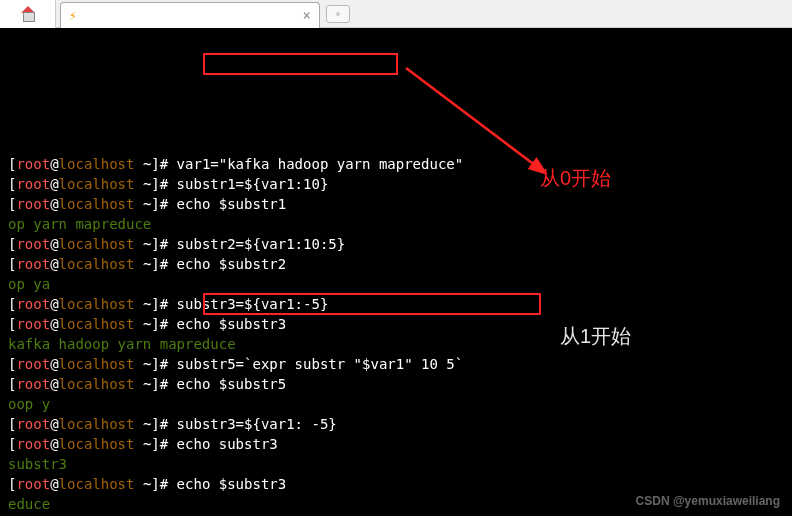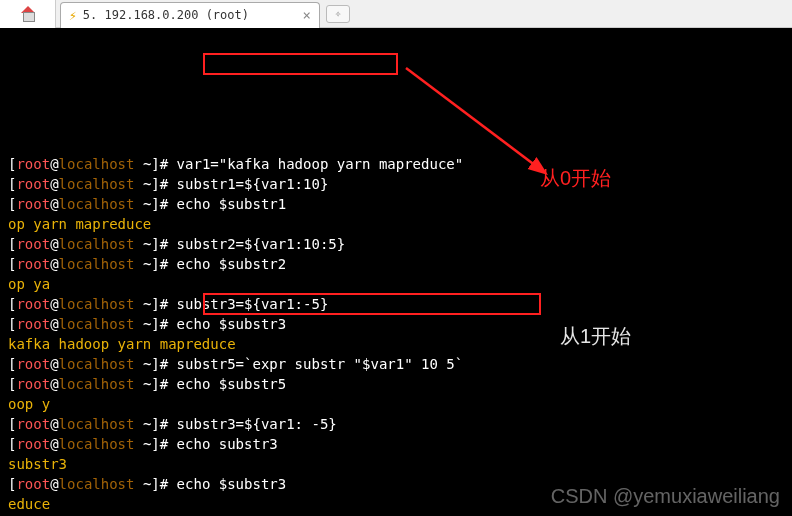--- a/index.html
+++ b/index.html
@@ -100,21 +100,21 @@
       white-space: pre;
       color: #fff;
       position: relative;
     }
     .prompt-open { color: #fff; }
     .user-root { color: #ff5555; text-align: center; }
     .at { color: #fff; }
     .host { color: #a16207; }
     .path-tilde { color: #ffffff; }
     .cmd { color: #fff; }
-    .out { color: #eab308; }
+    .out { color: #4d7c0f; }
     .line { display: block; min-height: 20px; }
     .highlight-box1 {
       position: absolute;
       border: 2px solid #ff2020;
       left: 203px;
       top: 25px;
       width: 195px;
       height: 22px;
       pointer-events: none;
     }
@@ -147,34 +147,34 @@
       top: 298px;
       color: #e5e5e5;
       font-size: 20px;
       font-family: "Microsoft YaHei", sans-serif;
     }
     .watermark {
       position: absolute;
       right: 12px;
       bottom: 8px;
       color: rgba(200,200,200,0.5);
-      font-size: 20px;
+      font-size: 12px;
       font-family: Arial, sans-serif;
+      font-weight: bold;
     }
   </style>
 </head>
 <body>
 
 <div class="tab-bar">
   <div class="home-tab">
     <span class="home-icon"></span>
   </div>
   <div class="session-tab">
     <span class="lightning">⚡</span>
-    <span>5. 192.168.0.200 (root)</span>
     <span class="tab-close">×</span>
   </div>
   <div class="new-tab">✧</div>
 </div>
 
 <div class="terminal" id="term">
   <div class="highlight-box1"></div>
   <div class="highlight-box2"></div>
   <svg class="arrow-svg" width="180" height="130">
     <defs>

